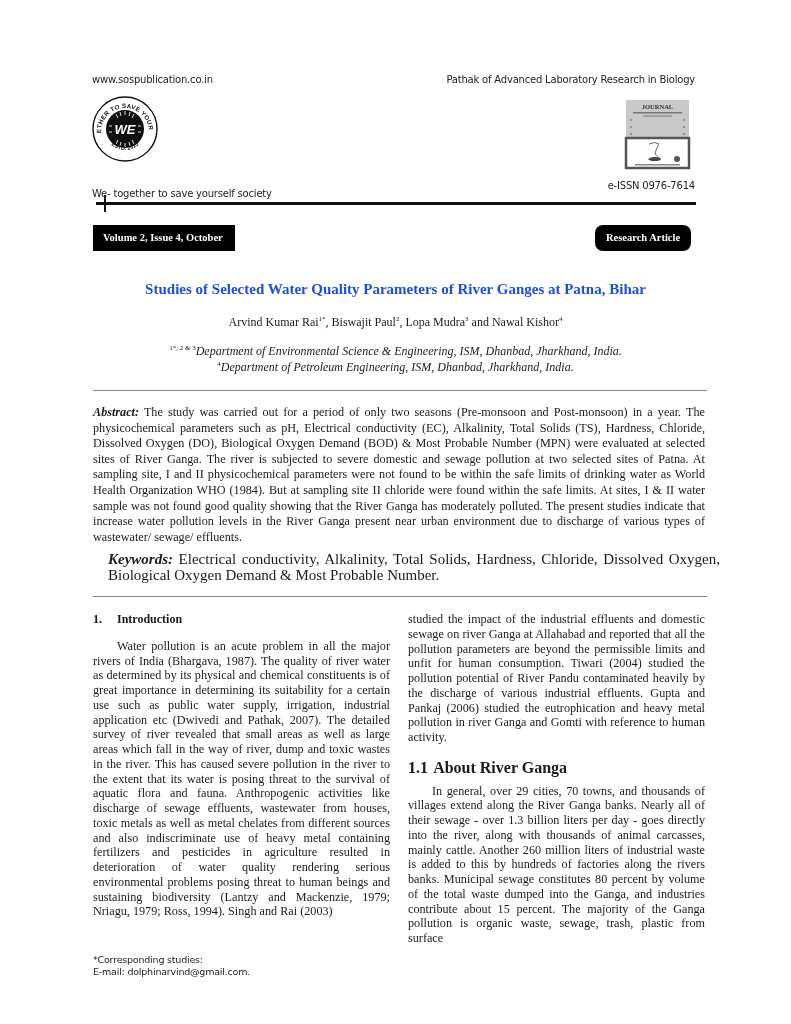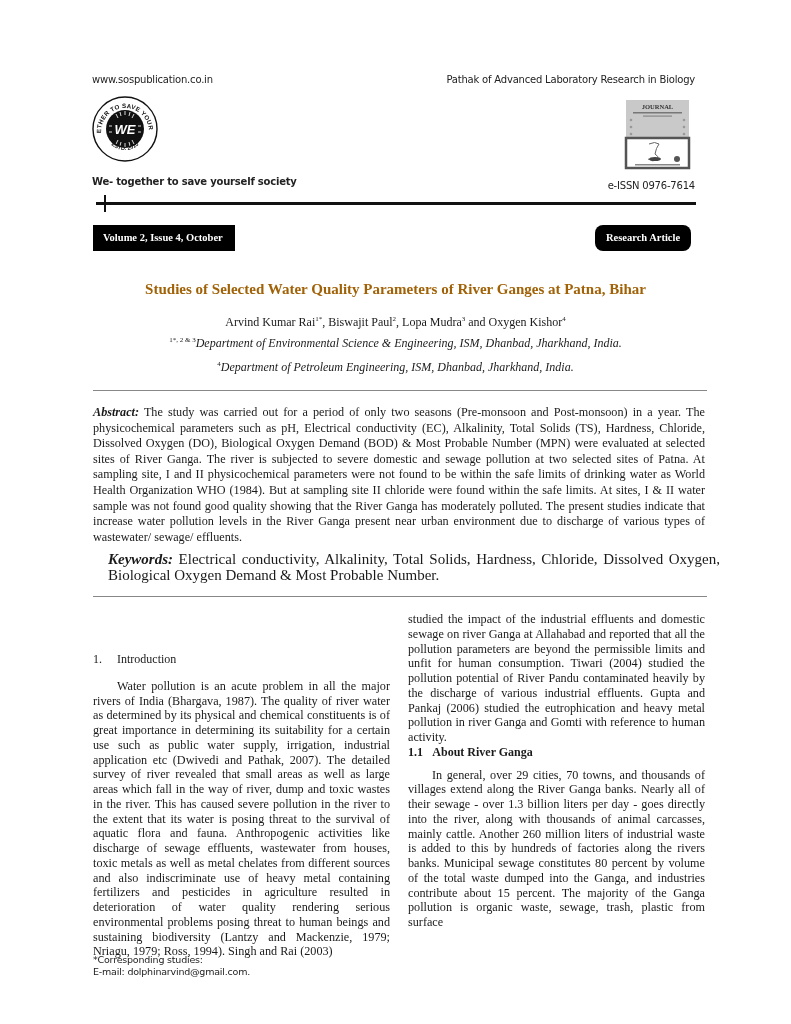--- a/index.html
+++ b/index.html
@@ -21,22 +21,22 @@
       position: absolute; right: 96px; top: 74px;
       font-size: 10px; letter-spacing: -0.2px; color: #222;
     }
     .logo-left {
       position: absolute; left: 92px; top: 96px; width: 66px; height: 66px;
     }
     .logo-right {
       position: absolute; left: 621px; top: 96px; width: 73px; height: 76px;
     }
     .hdr-society {
-      position: absolute; left: 92px; top: 176px;
-      font-size: 10px; letter-spacing: -0.2px; color: #222; font-weight: bold;
+      position: absolute; left: 92px; top: 188px;
+      font-size: 10px; letter-spacing: -0.2px; color: #222;
     }
     .hdr-issn {
       position: absolute; right: 96px; top: 180px;
       font-size: 10px; letter-spacing: -0.2px; color: #222;
     }
     .hdr-rule {
       position: absolute; left: 96px; top: 202px; width: 600px; height: 3px; background: #111;
     }
     .hdr-tick {
       position: absolute; left: 104px; top: 195px; width: 2px; height: 17px; background: #111;
@@ -44,33 +44,33 @@
 
     .badge {
       position: absolute; top: 225px; height: 26px; background: #000; color: #fff;
       font-weight: bold; font-size: 10.5px; line-height: 26px; padding: 0 10px;
     }
     .badge-volume { left: 93px; width: 142px; }
     .badge-type { left: 595px; width: 96px; text-align: center; padding: 0; border-radius: 8px; }
 
     .title {
       position: absolute; left: 0; right: 0; top: 281px; text-align: center;
-      font-weight: bold; font-size: 15px; color: #a16207;
+      font-weight: bold; font-size: 15px; color: #1d4ed8;
     }
     .authors {
       position: absolute; left: 0; right: 0; top: 315px; text-align: center;
       font-size: 12px;
     }
     .authors sup { font-size: 7px; vertical-align: 5px; }
     .affil {
       position: absolute; left: 0; right: 0; text-align: center;
       font-style: italic; font-size: 12px;
     }
     .affil sup { font-size: 7px; vertical-align: 5px; font-style: normal; }
-    .affil-1 { top: 336px; }
+    .affil-1 { top: 344px; }
     .affil-2 { top: 360px; }
 
     .rule-grey {
       position: absolute; left: 93px; width: 614px; height: 1px; background: #888;
     }
     .rule-1 { top: 390px; }
     .rule-2 { top: 596px; }
 
     .abstract {
       position: absolute; left: 93px; top: 405px; width: 612px;
@@ -84,24 +84,24 @@
 
     .col-left {
       position: absolute; left: 93px; top: 612px; width: 297px;
       font-size: 12.2px; line-height: 14.75px; text-align: justify;
     }
     .col-right {
       position: absolute; left: 408px; top: 612px; width: 297px;
       font-size: 12.2px; line-height: 14.75px; text-align: justify;
     }
     .sec-head {
-      font-weight: normal; font-size: 12px; margin-bottom: 12px; margin-top: 40px;
+      font-weight: bold; font-size: 12px; margin-bottom: 12px;
     }
     .sec-head .num { display: inline-block; width: 24px; }
-    .subsec-head { font-weight: bold; font-size: 12px; margin-top: 0; }
+    .subsec-head { font-weight: bold; font-size: 16px; margin-top: 16px; }
     .subsec-head .num { display: inline-block; width: 22px; }
     .indent { text-indent: 24px; margin-top: 8px; }
 
     .footnote {
       position: absolute; left: 93px; top: 954px;
       font-size: 9.5px; line-height: 12px; color: #222; letter-spacing: -0.2px;
     }
   </style>
 </head>
 <body>
@@ -170,21 +170,21 @@
 <div class="hdr-issn sans">e-ISSN 0976-7614</div>
 <div class="hdr-rule"></div>
 <div class="hdr-tick"></div>
 
 <div class="badge badge-volume">Volume 2, Issue 4, October 2011</div>
 <div class="badge badge-type">Research Article</div>
 
 <div class="title">Studies of Selected Water Quality Parameters of River Ganges at Patna, Bihar</div>
 
 <div class="authors">
-  <span>Arvind Kumar Rai</span><sup>1*</sup><span>, </span><span>Biswajit Paul</span><sup>2</sup><span>, </span><span>Lopa Mudra</span><sup>3</sup><span> and </span><span>Oxygen Kishor</span><sup>4</sup>
+  <span>Arvind Kumar Rai</span><sup>1*</sup><span>, </span><span>Biswajit Paul</span><sup>2</sup><span>, </span><span>Lopa Mudra</span><sup>3</sup><span> and </span><span>Nawal Kishor</span><sup>4</sup>
 </div>
 
 <div class="affil affil-1">
   <sup>1*, 2 &amp; 3</sup><span>Department of Environmental Science &amp; Engineering, ISM, Dhanbad, Jharkhand, India.</span>
 </div>
 <div class="affil affil-2">
   <sup>4</sup><span>Department of Petroleum Engineering, ISM, Dhanbad, Jharkhand, India.</span>
 </div>
 
 <div class="rule-grey rule-1"></div>

